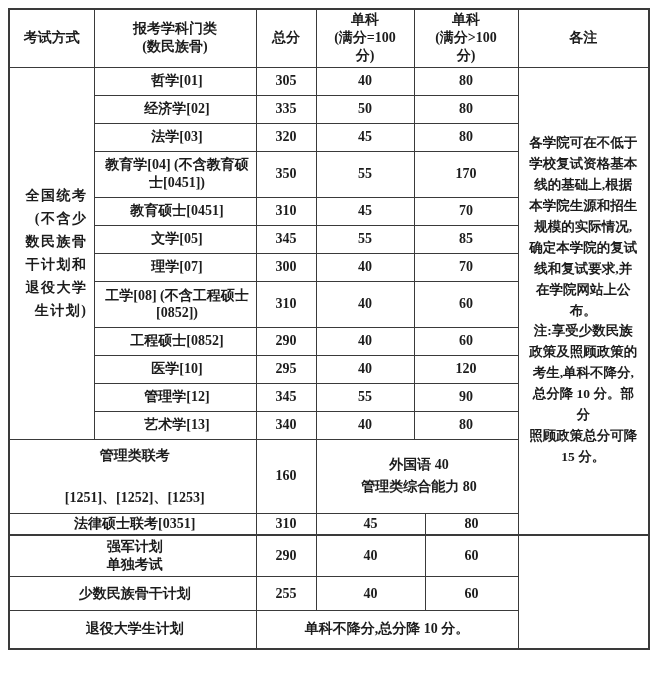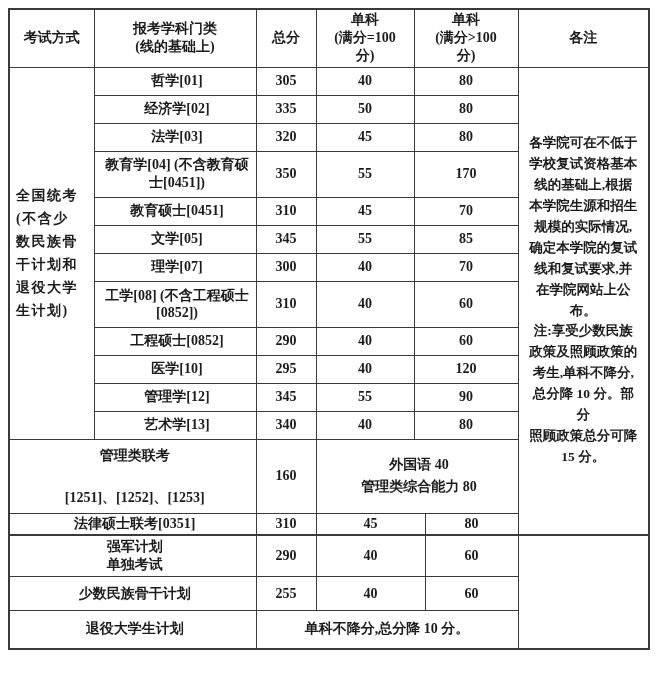--- a/index.html
+++ b/index.html
@@ -33,21 +33,21 @@
   .r-header td{line-height:1.3;}
   .r-s{height:28px;}
   .r-d{height:46px;}
   .r-mgmt{height:74px;}
   .r-law{height:20px;}
   .r-mil{height:42px;}
   .r-min{height:34px;}
   .r-vet{height:38px;}
   .thick-top td{border-top-width:2px;}
   .exam-group{
-    text-align:left;
+    text-align:right;
     padding:4px 6px;
     line-height:1.65;
     letter-spacing:1.5px;
     white-space:pre-line;
   }
   .notes-cell{
     text-align:center;
     vertical-align:middle;
     padding:6px 8px;
     line-height:1.55;
@@ -69,21 +69,21 @@
       <col style="width:98px">
         <col style="width:11px">
         <col style="width:93px">
       <col style="width:131px">
     </colgroup>
 
     <tbody>
         <tr class="r-header">
       <td>考试方式</td>
       <td class="pre">报考学科门类
-(线的基础上)</td>
+(数民族骨)</td>
       <td>总分</td>
       <td class="pre">单科
 (满分=100
 分)</td>
       <td class="pre" colspan="2">单科
 (满分&gt;100
 分)</td>
       <td>各注</td>
     </tr>
 

